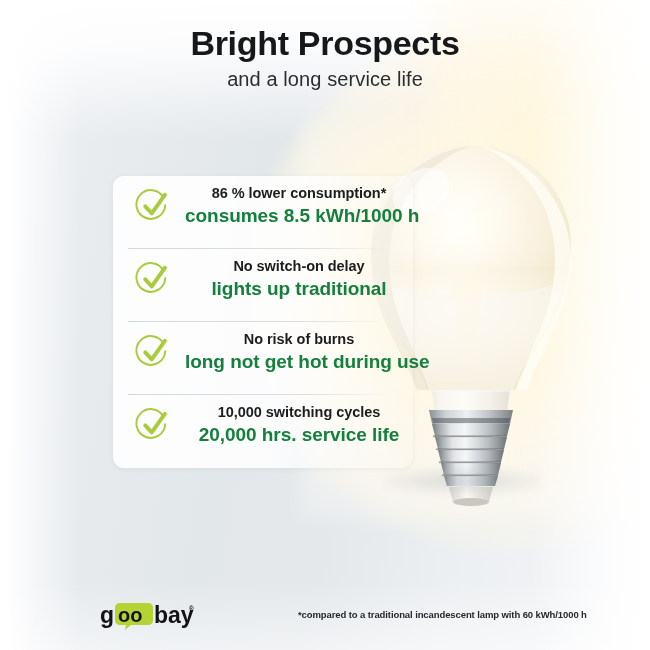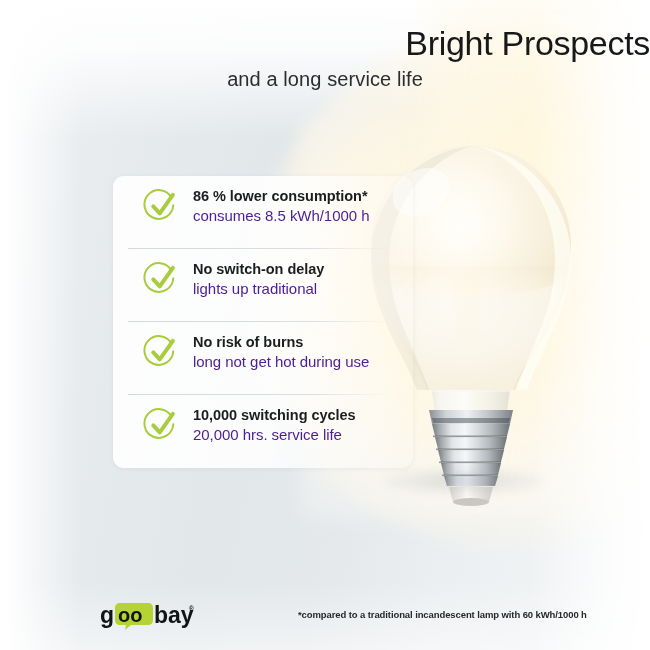--- a/index.html
+++ b/index.html
@@ -75,23 +75,23 @@
     background:radial-gradient(ellipse at 35% 50%,
       rgba(255,252,245,0.95) 0%,
       rgba(255,253,248,0.6) 50%,
       rgba(255,255,255,0) 100%);
     filter:blur(10px);
   }
 
   
   .headline {
     position:absolute; left:0; top:24px; width:650px;
-    text-align:right;
+    text-align:center;
     font-size:34px;
-    font-weight:400;
+    font-weight:700;
     letter-spacing:-0.3px;
     color:#16181a;
     line-height:1.15;
   }
   .subhead {
     position:absolute; left:0; top:68px; width:650px;
     text-align:center;
     font-size:20px;
     font-weight:400;
     color:#2b2e31;
@@ -112,24 +112,25 @@
     box-shadow:0 1px 5px rgba(120,130,140,0.10);
   }
 
   .feature-list {
     position:absolute;
     left:113px; top:176px;
     width:300px; height:292px;
   }
   .feature-row {
     position:absolute;
-    left:8px;
+    left:0;
     width:300px; height:60px;
     display:flex;
     align-items:center;
+    text-align:center;
   }
   .feature-row.r0 { top:0px; }
   .feature-row.r1 { top:73px; }
   .feature-row.r2 { top:146px; }
   .feature-row.r3 { top:219px; }
 
   .divider {
     position:absolute;
     left:15px; width:262px; height:1px;
     background:linear-gradient(90deg, rgba(198,203,208,0.75) 0%, rgba(205,210,214,0.7) 70%, rgba(210,214,218,0) 100%);
@@ -148,23 +149,23 @@
   .feature-text { flex:1 1 auto; min-width:0; }
   .feature-title {
     font-size:14.5px;
     font-weight:700;
     color:#1b1d1f;
     line-height:1.38;
     white-space:nowrap;
     letter-spacing:-0.05px;
   }
   .feature-sub {
-    font-size:15px;
-    font-weight:400;
-    color:#4c1d95;
+    font-size:19px;
+    font-weight:700;
+    color:#15803d;
     line-height:1.38;
     white-space:nowrap;
     letter-spacing:-0.05px;
   }
 
   
   .bulb-wrap {
     position:absolute;
     left:355px; top:118px;
     width:240px; height:400px;

